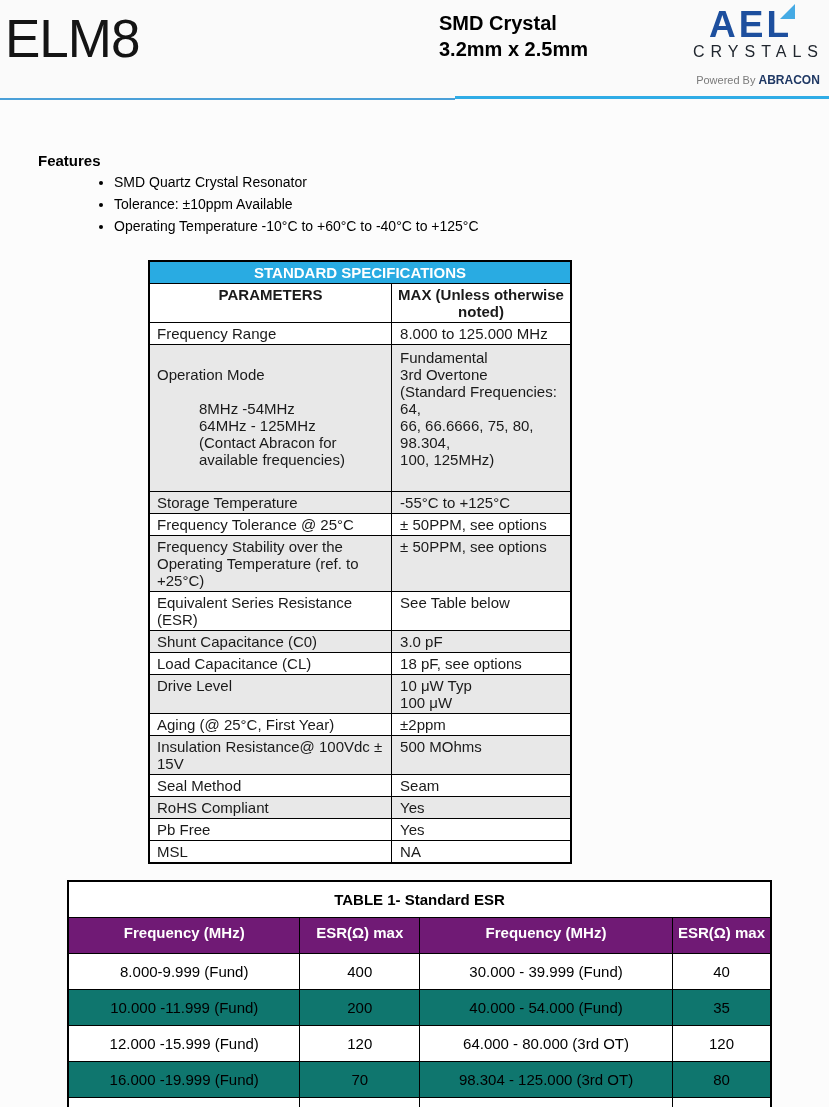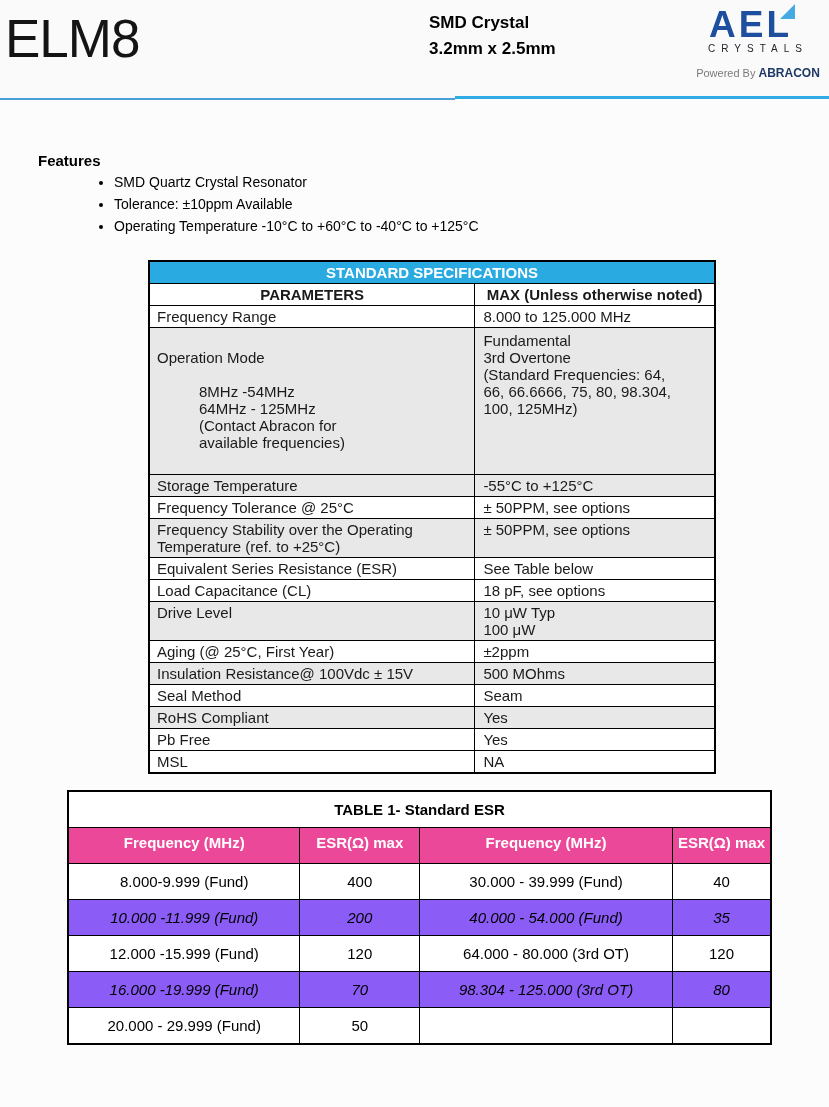--- a/index.html
+++ b/index.html
@@ -12,53 +12,53 @@
     position: relative;
   }
 
   
   .header { position: relative; height: 100px; background: #fafafa; }
   .product-title {
     position: absolute; left: 5px; top: 8px;
     font-size: 53px; font-weight: 400; letter-spacing: -1px; color: #141414;
   }
   .subtitle {
-    position: absolute; left: 429px; top: 10px;
-    font-weight: bold; font-size: 17px; line-height: 26px; color: #000;
+    position: absolute; left: 439px; top: 10px;
+    font-weight: bold; font-size: 20px; line-height: 26px; color: #000;
   }
   .logo { position: absolute; right: 6px; top: 6px; width: 130px; text-align: center; }
   .logo-ael {
     font-size: 37px; font-weight: bold; letter-spacing: 3px;
     color: #1d4f9e; line-height: 1; display: inline-block; position: relative;
   }
   .logo-triangle {
     display: inline-block; width: 0; height: 0;
     border-bottom: 15px solid #45aae4; border-left: 15px solid transparent;
     position: relative; top: -18px; left: -12px;
   }
   .logo-crystals {
-    font-size: 10px; letter-spacing: 6px; color: #20262e;
+    font-size: 16px; letter-spacing: 6px; color: #20262e;
     margin-top: 0px; font-weight: 400;
   }
   .powered { font-size: 11px; color: #7a7a7a; margin-top: 12px; }
   .powered .powered-brand { color: #1f3864; font-weight: bold; font-size: 12px; }
 
   .divider-left  { position: absolute; top: 98px; left: 0;    width: 455px; height: 2px; background: #4aa0d8; }
   .divider-right { position: absolute; top: 96px; left: 455px; width: 374px; height: 3px; background: #2face6; }
 
   
   .features { margin: 52px 0 14px 38px; }
   .features-title { font-size: 15px; font-weight: bold; color: #000; }
   .features ul { margin-top: 5px; padding-left: 76px; }
   .features li { font-size: 14px; color: #000; margin-bottom: 6px; }
 
   
   table { border-collapse: collapse; }
   .spec-table {
-    width: 568px; margin: 26px 0 0 148px;
+    width: 424px; margin: 26px 0 0 148px;
     font-size: 15px; background: #fff;
     border: 2px solid #000;
   }
   .spec-table td { border: 1.5px solid #000; vertical-align: top; }
   .spec-table .spec-title-cell {
     background: #29abe2; color: #fff; font-weight: bold;
     text-align: center; padding: 2px 0; font-size: 15px;
   }
   .spec-table .spec-head-cell { font-weight: bold; text-align: center; padding: 2px 4px; }
   .spec-table td.param { width: 304px; padding: 2px 7px; white-space: pre-line; }
@@ -69,25 +69,25 @@
 
   
   .esr-table {
     width: 705px; margin: 16px 0 0 67px;
     font-size: 15px; background: #fff;
     border: 2px solid #000;
   }
   .esr-table td, .esr-table th { border: 1.5px solid #000; text-align: center; }
   .esr-title-cell { font-weight: bold; color: #000; padding: 7px 0; font-size: 15px; background: #fff; }
   .esr-table th {
-    background: #ec4899; color: #fff; font-weight: bold;
+    background: #701a75; color: #fff; font-weight: bold;
     padding: 6px 2px 12px 2px; font-size: 15px;
   }
   .esr-table td { padding: 9px 4px; color: #000; }
-  .esr-table tr.alt { background: #8b5cf6; font-style: italic; }
+  .esr-table tr.alt { background: #0f766e; }
   .col-f1 { width: 33%; } .col-e1 { width: 17%; }
   .col-f2 { width: 36%; } .col-e2 { width: 14%; }
 </style>
 </head>
 <body>
 
 <div class="header">
   <div class="product-title">ELM8</div>
   <div class="subtitle">
     <div>SMD Crystal</div>
@@ -152,20 +152,24 @@
     <td class="max">± 50PPM, see options</td>
   </tr>
   <tr class="alt">
     <td class="param">Frequency Stability over the Operating Temperature (ref. to +25°C)</td>
     <td class="max">± 50PPM, see options</td>
   </tr>
   <tr>
     <td class="param">Equivalent Series Resistance (ESR)</td>
     <td class="max">See Table below</td>
   </tr>
+  <tr class="alt">
+    <td class="param">Shunt Capacitance (C0)</td>
+    <td class="max">3.0 pF</td>
+  </tr>
   <tr>
     <td class="param">Load Capacitance (CL)</td>
     <td class="max">18 pF, see options</td>
   </tr>
   <tr class="alt">
     <td class="param">Drive Level</td>
     <td class="max">10 μW Typ
 100  μW</td>
   </tr>
   <tr>

